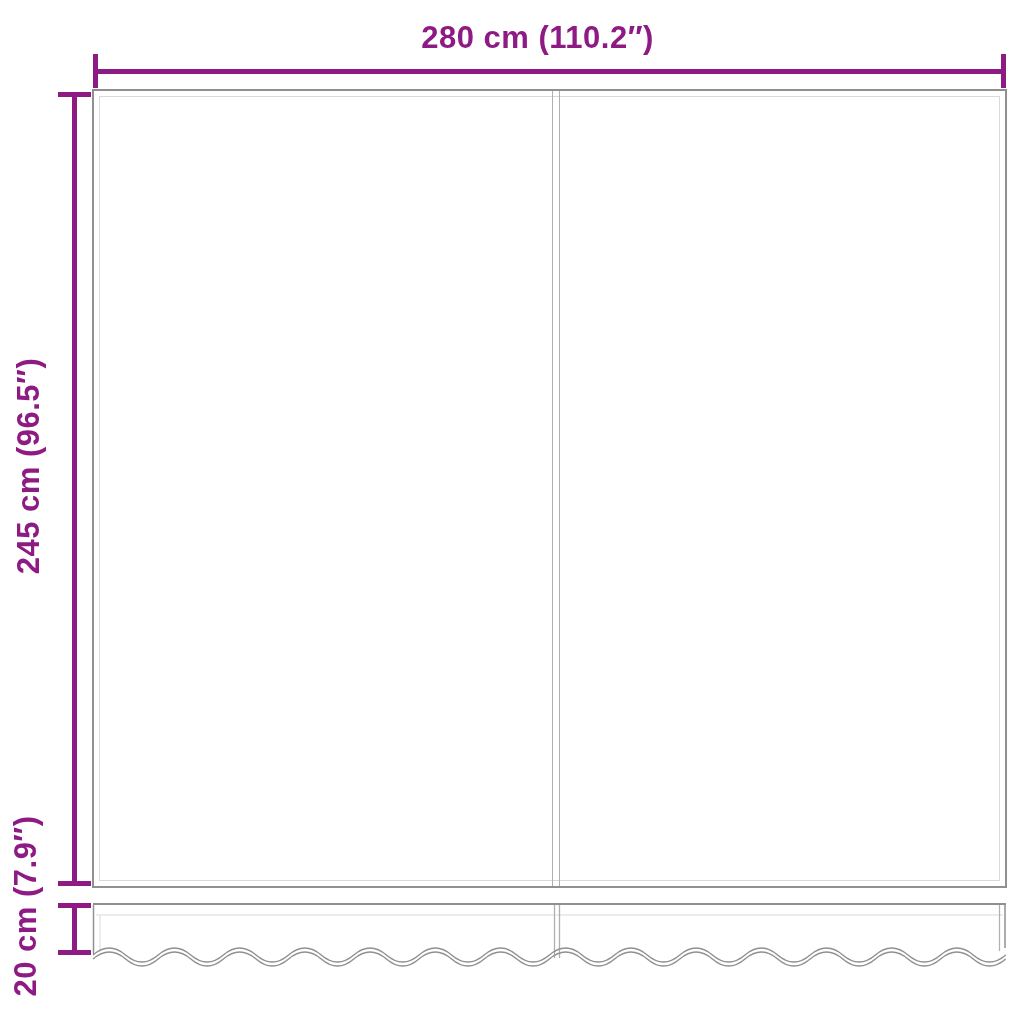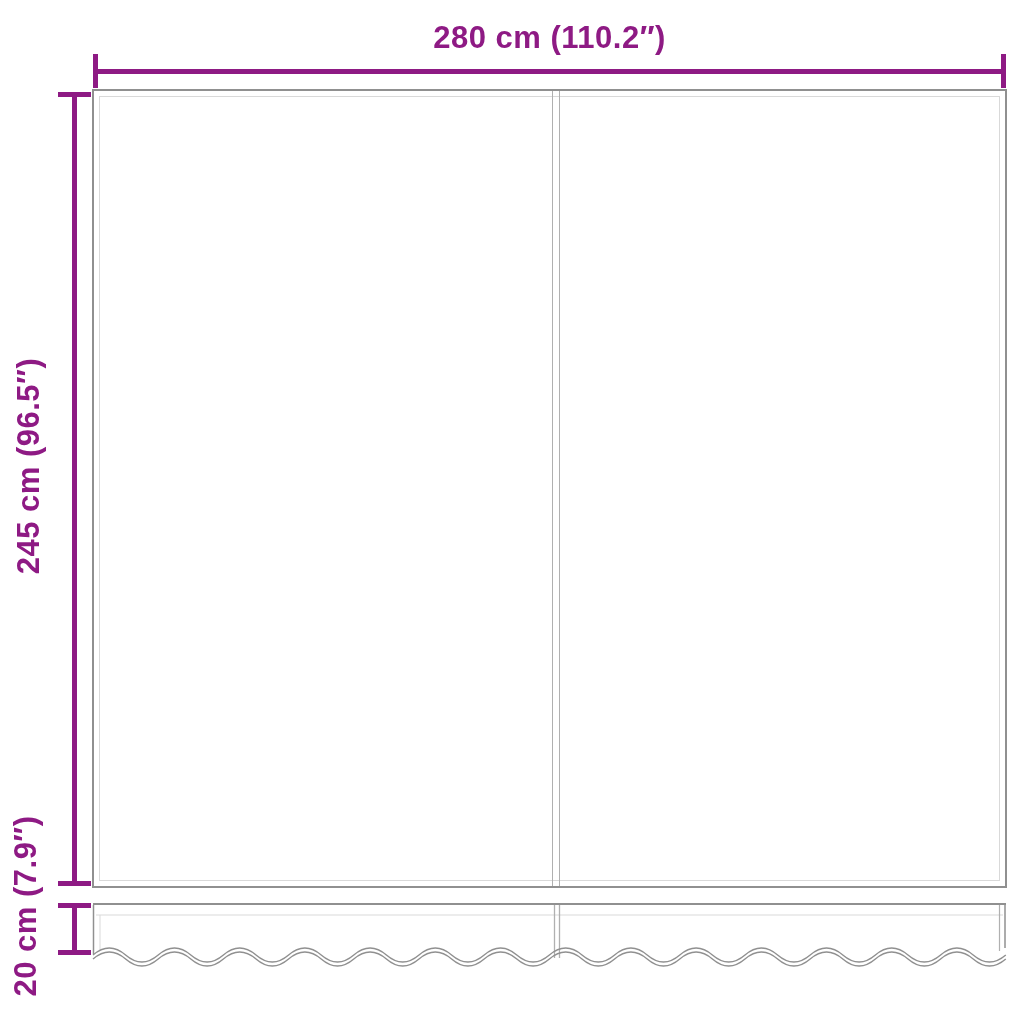--- a/index.html
+++ b/index.html
@@ -19,21 +19,21 @@
   }
   .dim-label {
     position: absolute;
     color: #8e1a84;
     font-size: 31px;
     font-weight: bold;
     white-space: nowrap;
     letter-spacing: 0.5px;
   }
   .dim-label.horizontal {
-    left: 92px;
+    left: 80px;
     width: 915px;
     top: 20px;
     text-align: center;
   }
   .dim-label.vertical {
     width: 420px;
     height: 42px;
     line-height: 42px;
     text-align: center;
     transform: rotate(-90deg);

